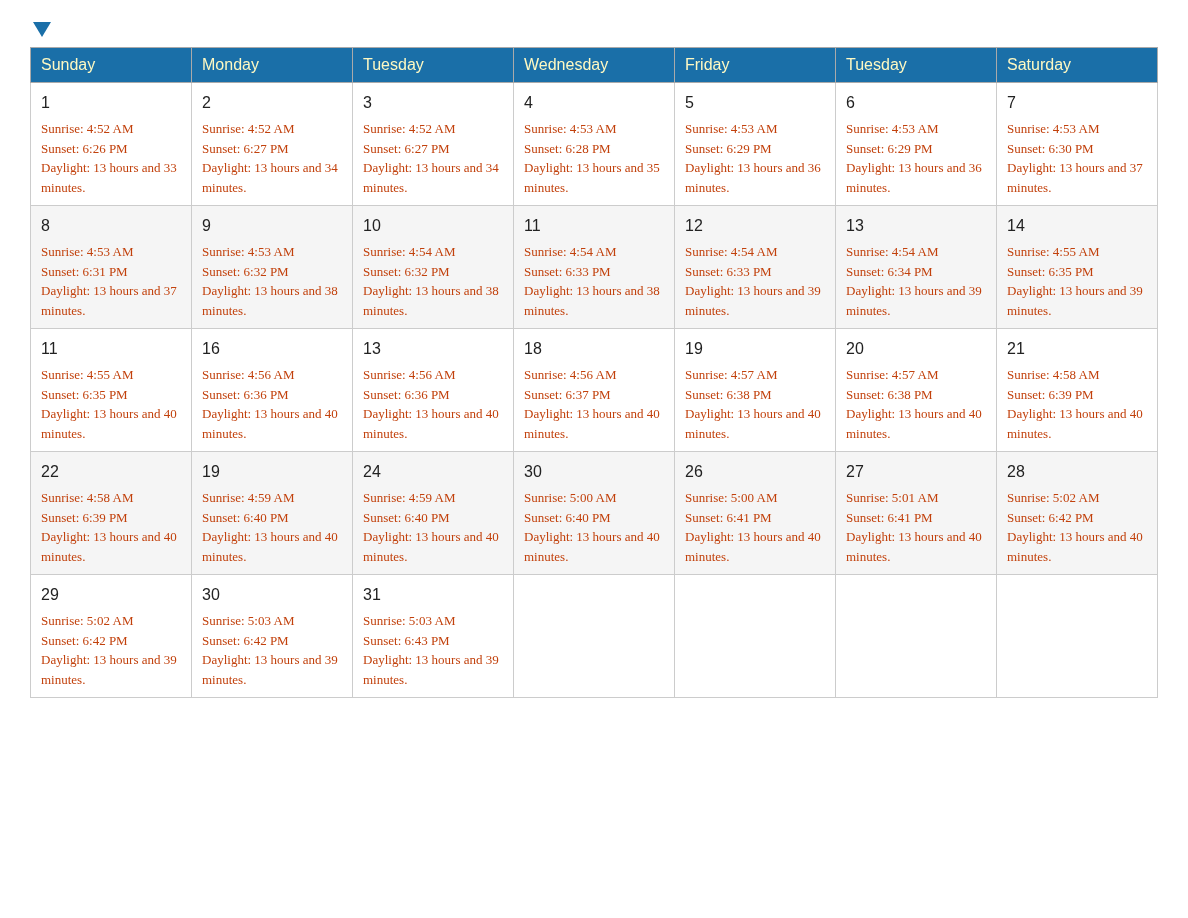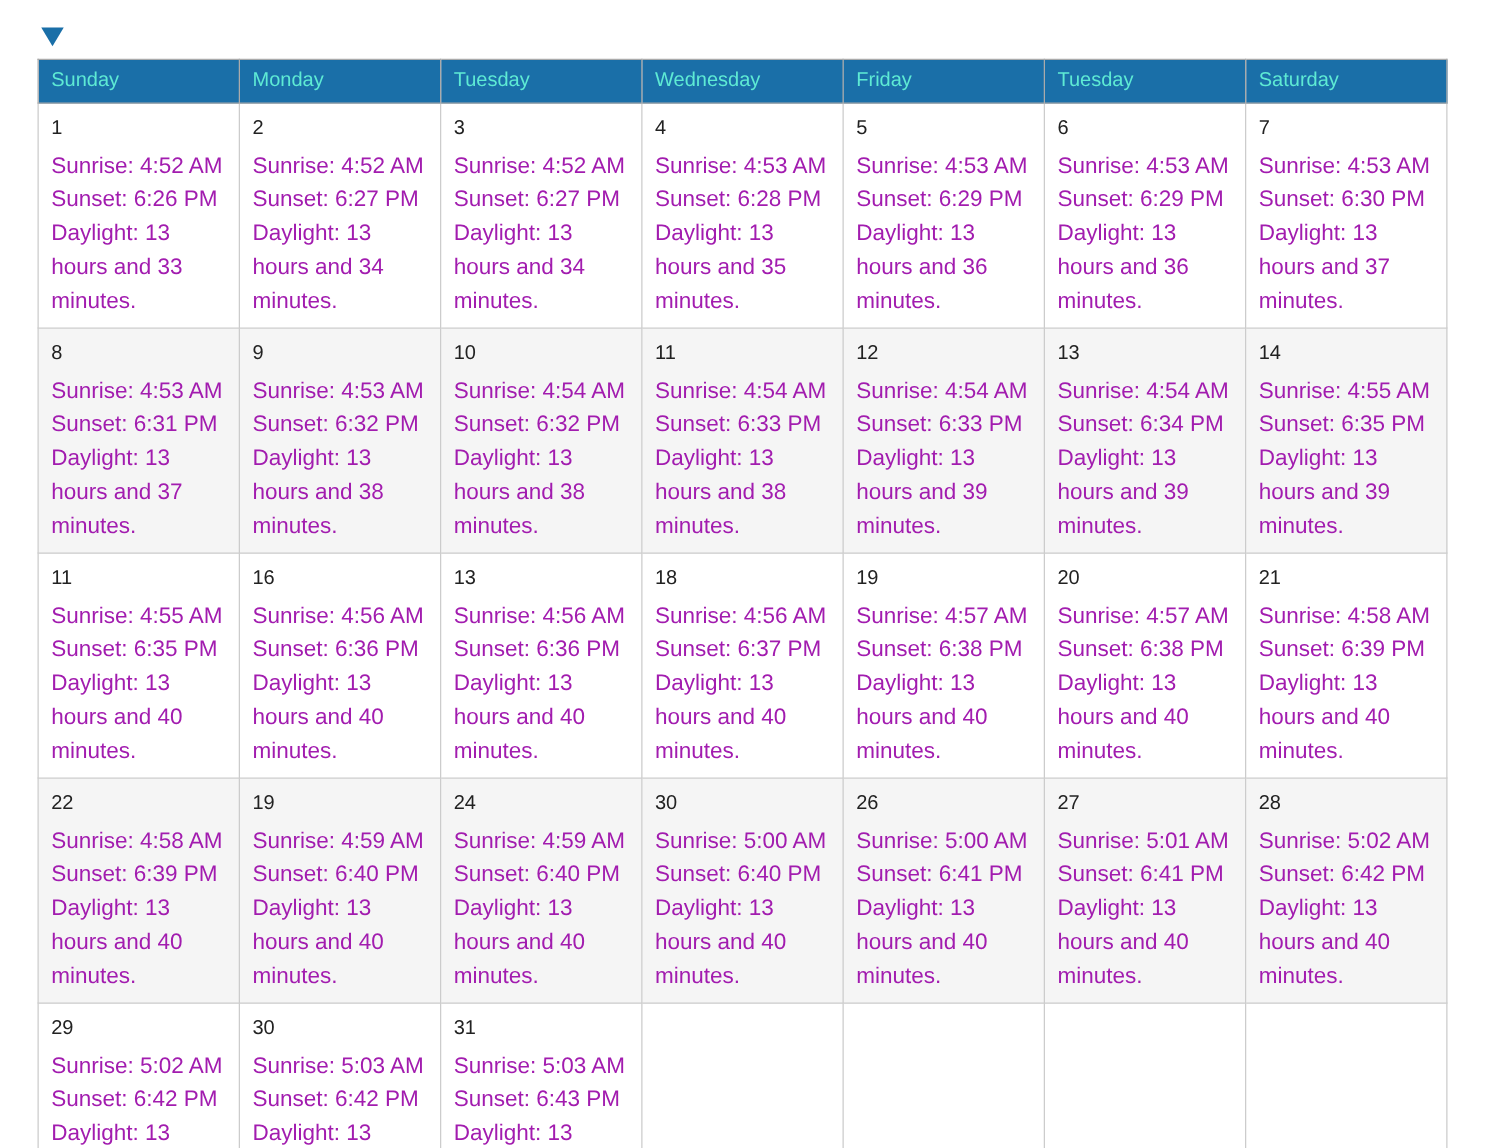--- a/index.html
+++ b/index.html
@@ -31,21 +31,21 @@
       color: #444;
       margin-top: 4px;
     }
     .calendar {
       width: 100%;
       border-collapse: collapse;
       margin-top: 12px;
     }
     .calendar th {
       background-color: #1a6fa8;
-      color: #5eead4;
+      color: #fef9c3;
       padding: 8px 10px;
       text-align: left;
       font-size: 16px;
       font-weight: normal;
       border: 1px solid #aaa;
     }
     .calendar td {
       vertical-align: top;
       padding: 8px 10px;
       border: 1px solid #ccc;
@@ -57,22 +57,23 @@
     .calendar tr:nth-child(even) td {
       background: #f5f5f5;
     }
     .day-num {
       font-size: 16px;
       font-weight: normal;
       display: block;
       margin-bottom: 4px;
     }
     .day-info {
-      font-size: 18px;
-      color: #a21caf;
+      font-size: 13px;
+      color: #c2410c;
+      font-family: Liberation Serif, serif;
     }
     .empty-cell {
       background: #fff !important;
     }
     
     .logo-wrap {
       display: flex;
       flex-direction: row;
       align-items: center;
     }

